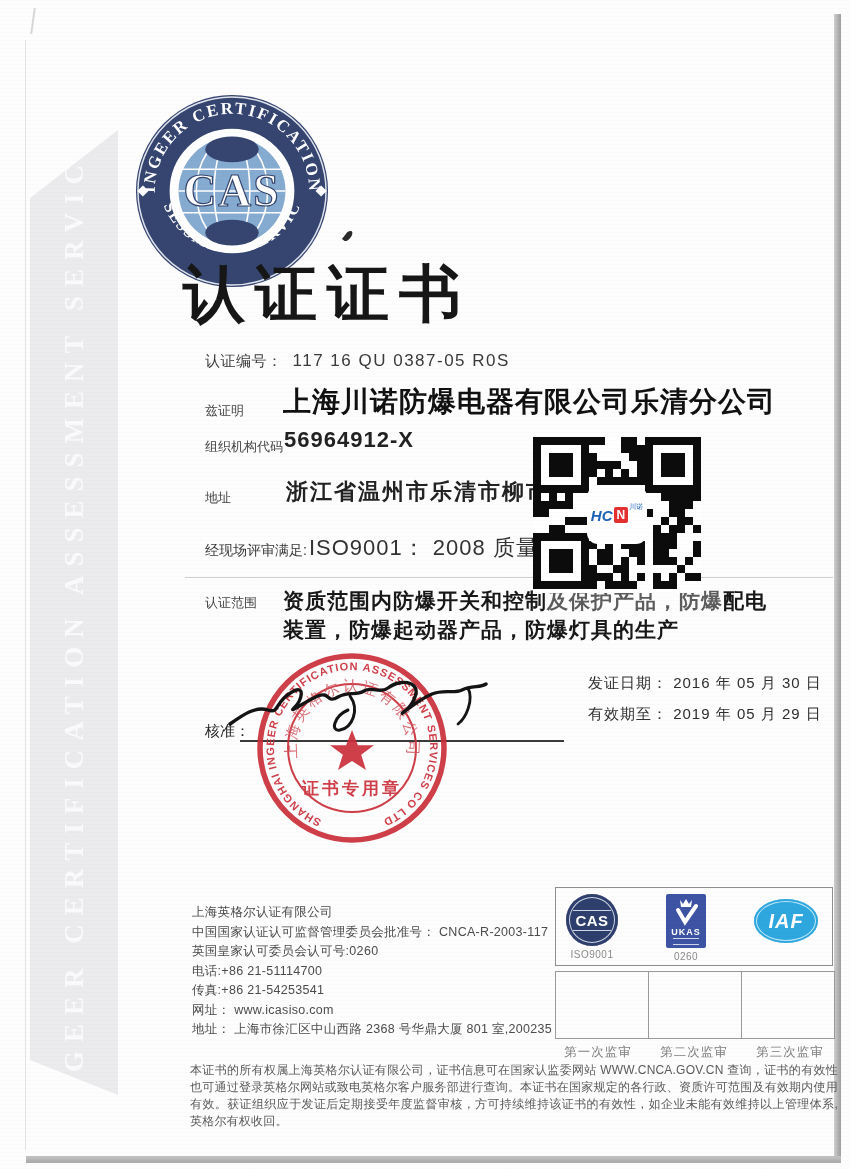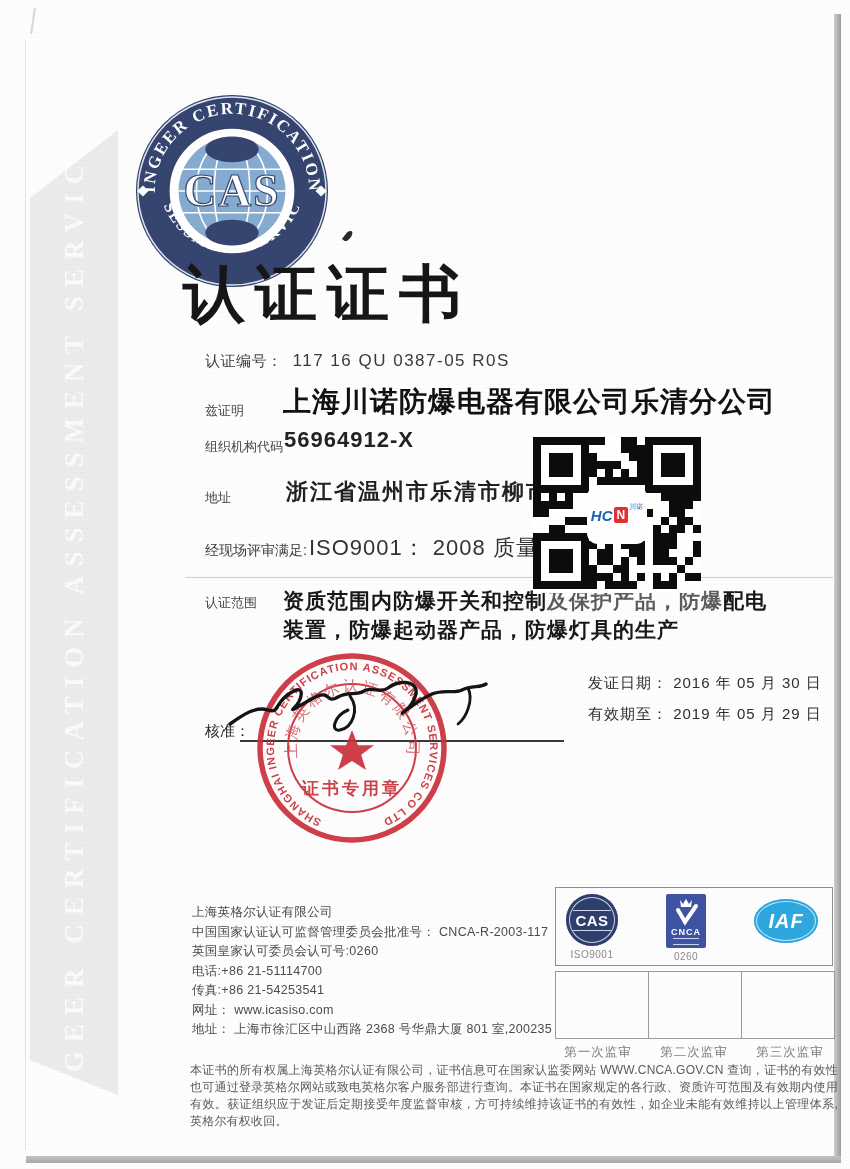--- a/index.html
+++ b/index.html
@@ -356,21 +356,21 @@
         <span>CAS</span>
       </div>
       <div class="acc-cap">ISO9001</div>
     </div>
     <div class="acc-cell">
       <div class="ukas">
         <svg width="40" height="34" viewBox="0 0 40 34">
           <polygon points="14,4 17,8 20,3 23,8 26,4 25,11 15,11" fill="#fff"></polygon>
           <path d="M12,14 L19,26 L30,10" fill="none" stroke="#ffffff" stroke-width="4" stroke-linecap="round"></path>
         </svg>
-        <span class="ukas-word">CNCA</span>
+        <span class="ukas-word">UKAS</span>
         <span class="ukas-lines"></span>
       </div>
       <div class="acc-cap">0260</div>
     </div>
     <div class="acc-cell">
       <div class="iaf">
         <span>IAF</span>
       </div>
     </div>
   </div>

